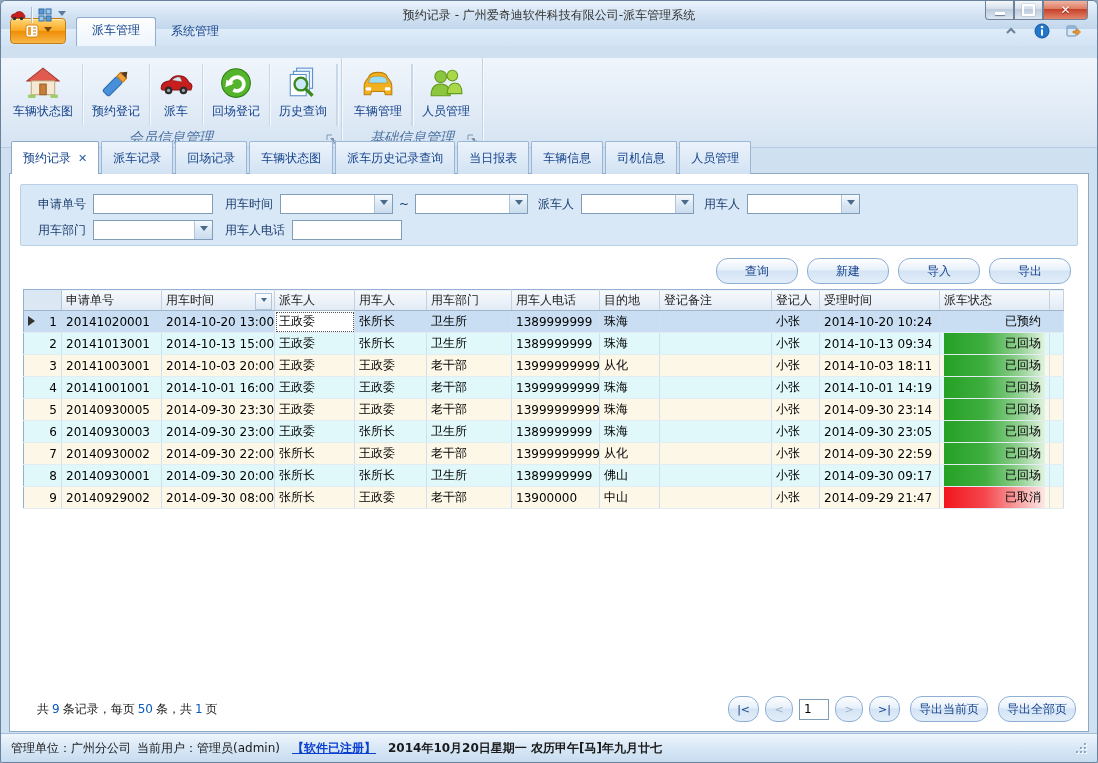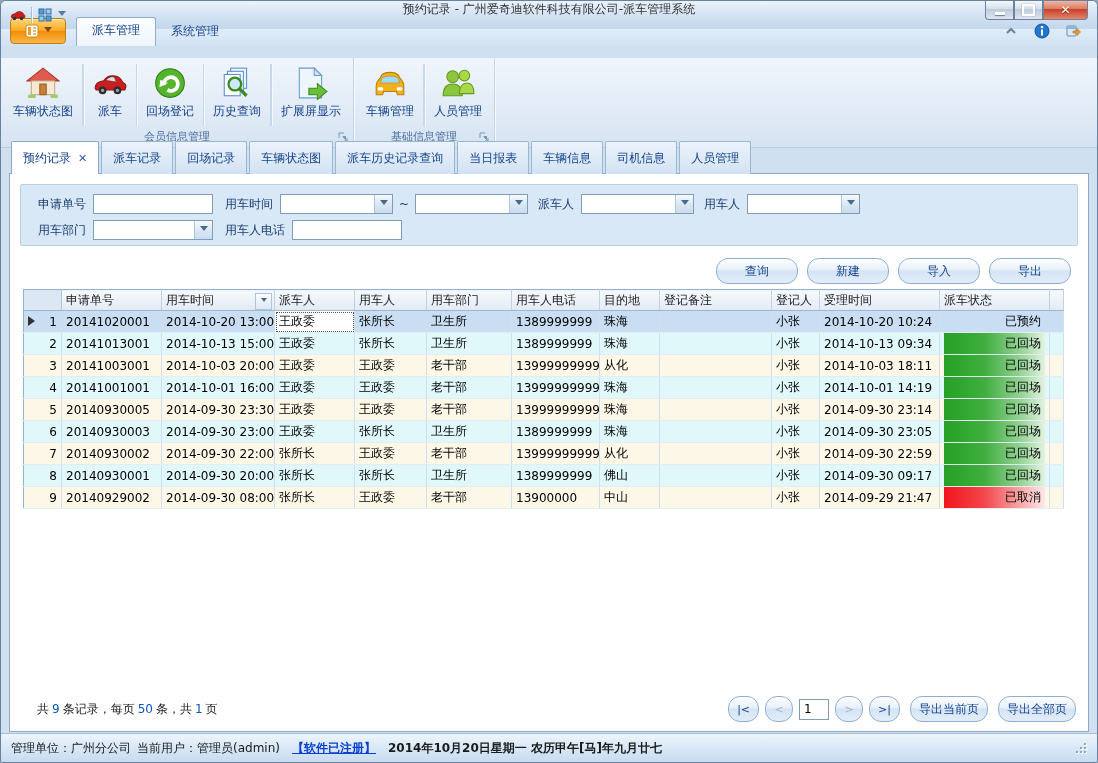--- a/index.html
+++ b/index.html
@@ -1,20 +1,20 @@
 <!DOCTYPE html>
 <html><head>
 <meta charset="utf-8">
 <style>
   html,body{margin:0;padding:0;background:#8fa3b8;font-family:"DejaVu Sans",sans-serif;}
   .window{position:relative;width:1098px;height:763px;box-sizing:border-box;background:#cfe0f1;
           border:1px solid #68829e;border-radius:6px 6px 3px 3px;overflow:hidden;font-size:12px;}
   
   .titlebar{position:absolute;top:0;left:0;right:0;height:28px;
-            background:linear-gradient(#eaf3fc,#cfe0f1 60%,#c3d7ec);display:flex;}
+            background:linear-gradient(#eaf3fc,#cfe0f1 60%,#c3d7ec);display:flex;align-items:center;}
   .qat{display:flex;align-items:center;gap:5px;padding-left:9px;z-index:2;}
   .qat-sep{width:1px;height:16px;background:#a9bed4;box-shadow:1px 0 0 #eef5fc;}
   .title-text{position:absolute;left:0;right:0;text-align:center;color:#333;font-size:12px;}
   .winbtns{position:absolute;top:0;right:9px;display:flex;z-index:3;}
   .winbtn{width:29px;height:19px;border:1px solid #70829a;border-top:none;box-sizing:border-box;
           background:linear-gradient(#f4f8fb,#d4deea 45%,#bccadb 46%,#dde7f1);
           display:flex;align-items:center;justify-content:center;}
   .winbtn:first-child{border-radius:0 0 0 4px;}
   .winbtn.close{width:45px;border-radius:0 0 4px 0;
           background:linear-gradient(#f0b5a5,#dd7a60 45%,#c8402a 46%,#e2866b);}
@@ -33,22 +33,22 @@
   .tabrow-right{margin-left:auto;display:flex;align-items:center;gap:15px;padding:0 16px 7px 0;}
   
   .ribbon{position:absolute;top:57px;left:0;right:0;height:89px;display:flex;
           background:linear-gradient(#f0f5fb,#e2ecf7 55%,#d5e3f2);border-bottom:1px solid #b7cce2;}
   .rgroup{display:flex;flex-direction:column;border-right:1px solid #c3d4e7;box-shadow:1px 0 0 #f4f9fd;}
   .rbuttons{flex:1;display:flex;align-items:stretch;padding:3px 3px 0;}
   .rbtn{display:flex;flex-direction:column;align-items:center;padding:5px 9px 2px;color:#15428b;cursor:default;}
   .rbtn .ricon{width:34px;height:34px;margin-bottom:3px;}
   .rbtn .ricon svg{width:100%;height:100%;}
   .rsep{width:1px;background:#c9d8e9;box-shadow:1px 0 0 #f4f9fd;margin:3px 0;}
-  .rlabel{height:18px;display:flex;align-items:flex-start;justify-content:center;color:#4a6e9e;
-          font-size:11px;position:relative;padding:0 18px;}
+  .rlabel{height:18px;display:flex;align-items:flex-end;justify-content:center;color:#4a6e9e;
+          font-size:14px;position:relative;padding:0 18px;font-style:italic;}
   .launcher{position:absolute;right:4px;bottom:4px;width:11px;height:11px;}
   
   .doctabs{position:absolute;top:149px;left:10px;right:10px;height:24px;display:flex;gap:2px;align-items:flex-end;z-index:2;}
   .dtab{height:21px;box-sizing:border-box;padding:16px 11px;display:flex;align-items:center;gap:7px;
         background:linear-gradient(#ebf3fb,#d2e2f3);border:1px solid #9ab6d3;border-bottom:none;
         border-radius:2px 2px 0 0;color:#15428b;white-space:nowrap;}
   .dtab.active{height:24px;background:#fff;border-color:#8ca8c6;}
   .dtab .closex{color:#2a5a9a;font-weight:bold;font-size:11px;}
   
   .panel{position:absolute;top:172px;left:8px;right:8px;bottom:30px;background:#fff;border:1px solid #8ca8c6;box-sizing:border-box;}
@@ -201,20 +201,30 @@
               <span class="ricon"><svg viewBox="0 0 32 32">
                   <polygon points="16,2 31,14 1,14" fill="#e05a50" stroke="#a83830"></polygon>
                   <rect x="5" y="14" width="22" height="13" fill="#f6e9d4" stroke="#c9a87c"></rect>
                   <rect x="13" y="17" width="6" height="10" fill="#c87f3a" stroke="#9a5f22"></rect>
                   <rect x="2" y="27" width="7" height="3" fill="#9ccc65"></rect>
                   <rect x="23" y="27" width="7" height="3" fill="#9ccc65"></rect>
                 </svg></span>
               <span>车辆状态图</span>
             </div>
             <div class="rsep"></div>
+            <div class="rbtn">
+              <span class="ricon"><svg viewBox="0 0 32 32">
+                  <g transform="rotate(-45 16 16)">
+                    <rect x="2" y="12" width="19" height="8" rx="2" fill="#4a90d9" stroke="#2a6bb0"></rect>
+                    <rect x="21" y="12" width="5" height="8" fill="#f0a03a" stroke="#c27c1c"></rect>
+                    <polygon points="26,12 31,16 26,20" fill="#5a3a1a"></polygon>
+                  </g>
+                </svg></span>
+              <span>预约登记</span>
+            </div>
             <div class="rsep"></div>
             <div class="rbtn">
               <span class="ricon"><svg viewBox="0 0 32 32">
                   <path d="M2 21q0-6 8-7q4-6 11-4.5q5 1 7 6q3 1 3 4l-1 3H3z" fill="#c81e1e" stroke="#8c1414"></path>
                   <path d="M12 13.5q4-4.5 8-3l2 4.5z" fill="#cfe6f5" stroke="#8c1414" stroke-width=".5"></path>
                   <circle cx="9" cy="23" r="3.6" fill="#2c2c2c"></circle>
                   <circle cx="9" cy="23" r="1.5" fill="#9aa4ae"></circle>
                   <circle cx="23" cy="23" r="3.6" fill="#2c2c2c"></circle>
                   <circle cx="23" cy="23" r="1.5" fill="#9aa4ae"></circle>
                 </svg></span>
@@ -235,28 +245,20 @@
                   <rect x="10" y="2" width="15" height="19" fill="#eaf3fc" stroke="#5b8fc9"></rect>
                   <rect x="7" y="5" width="15" height="19" fill="#f4f9fe" stroke="#5b8fc9"></rect>
                   <rect x="4" y="8" width="15" height="20" fill="#fff" stroke="#5b8fc9"></rect>
                   <circle cx="14" cy="17" r="6" fill="#bfe3f7" fill-opacity=".8" stroke="#3a8a1e" stroke-width="2.2"></circle>
                   <line x1="18.5" y1="21.5" x2="25" y2="28" stroke="#3a8a1e" stroke-width="3"></line>
                 </svg></span>
               <span>历史查询</span>
             </div>
             <div class="rsep"></div>
             <div class="rsep"></div>
-            <div class="rbtn">
-              <span class="ricon"><svg viewBox="0 0 32 32">
-                  <path d="M5 2h14l7 7v21H5z" fill="#eef6fd" stroke="#6b9cc9"></path>
-                  <path d="M19 2l7 7h-7z" fill="#cfe3f5" stroke="#6b9cc9"></path>
-                  <path d="M14 21h8v-4.5l9 7.5-9 7.5V27h-8z" fill="#6abf3a" stroke="#3f8c1e"></path>
-                </svg></span>
-              <span>扩展屏显示</span>
-            </div>
           </div>
           <div class="rlabel">
             <span>会员信息管理</span>
             <span class="launcher"><svg viewBox="0 0 11 11">
                 <path d="M1 1h5M1 1v5" stroke="#7e97b4" fill="none"></path>
                 <path d="M4 4h4v4z" fill="#7e97b4"></path>
                 <path d="M5 5l4 4M9 6v3h-3" stroke="#7e97b4" fill="none"></path>
               </svg></span>
           </div>
         </div>

